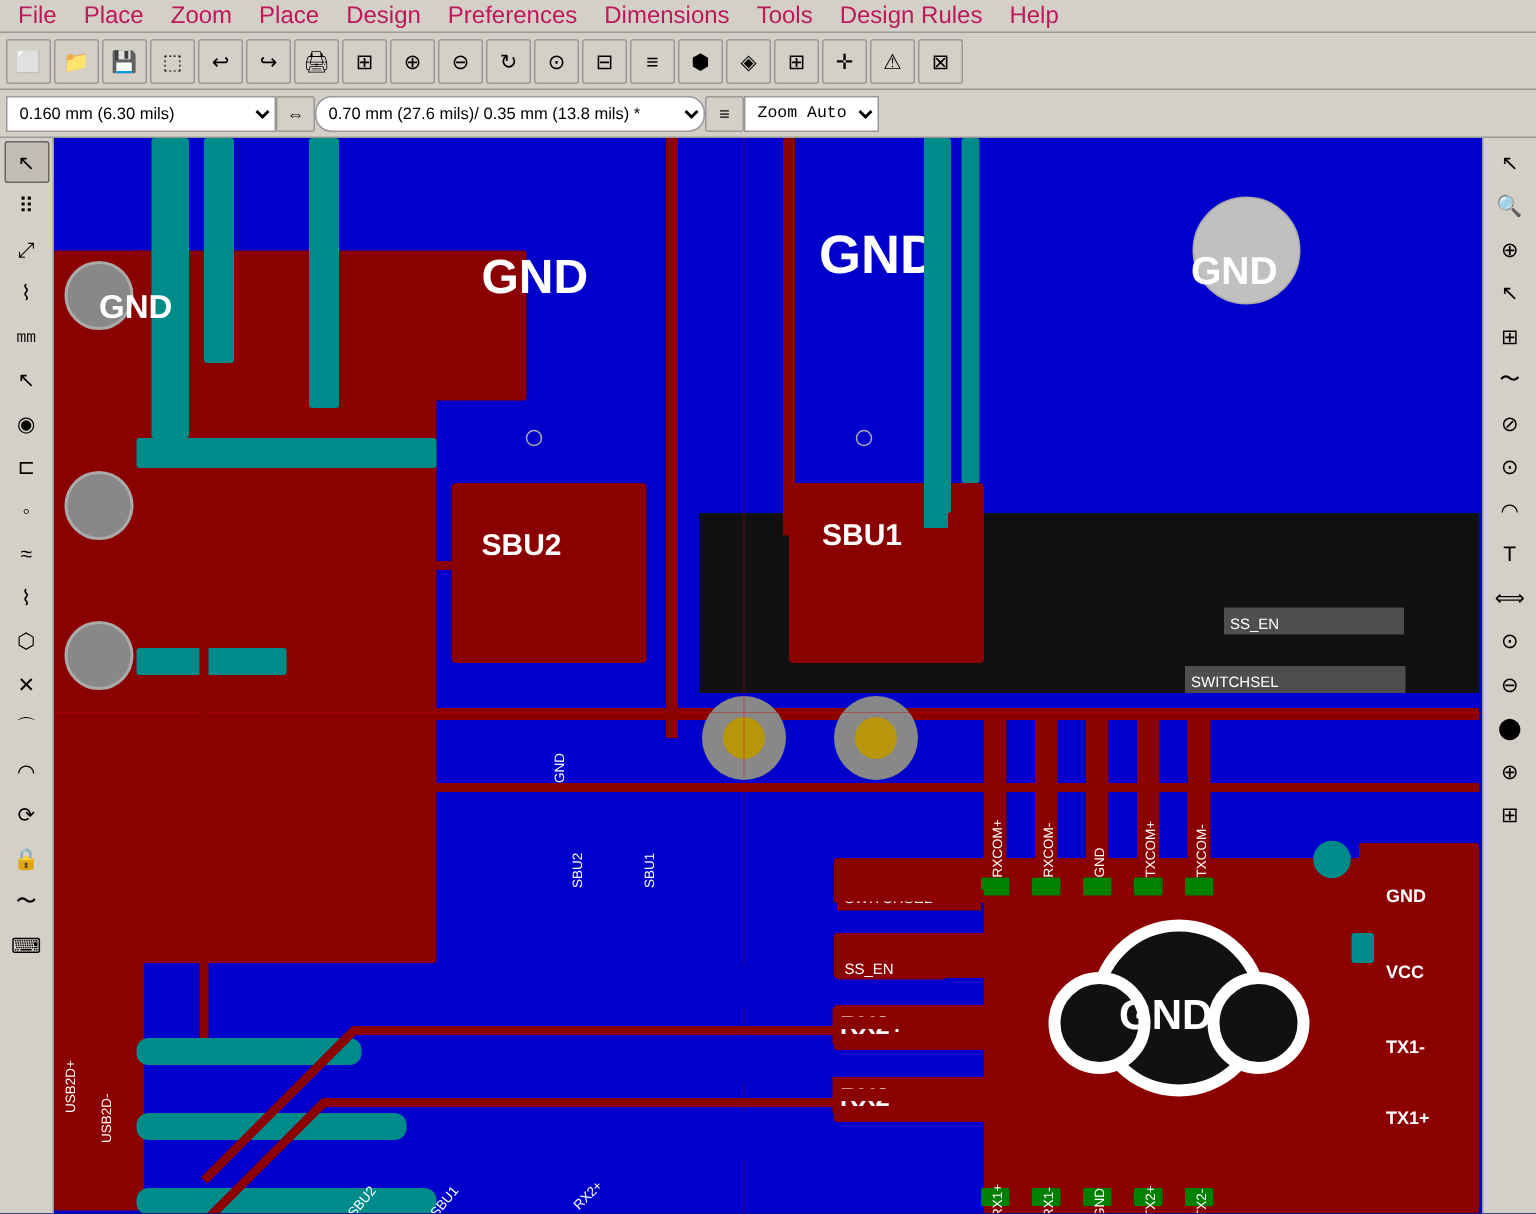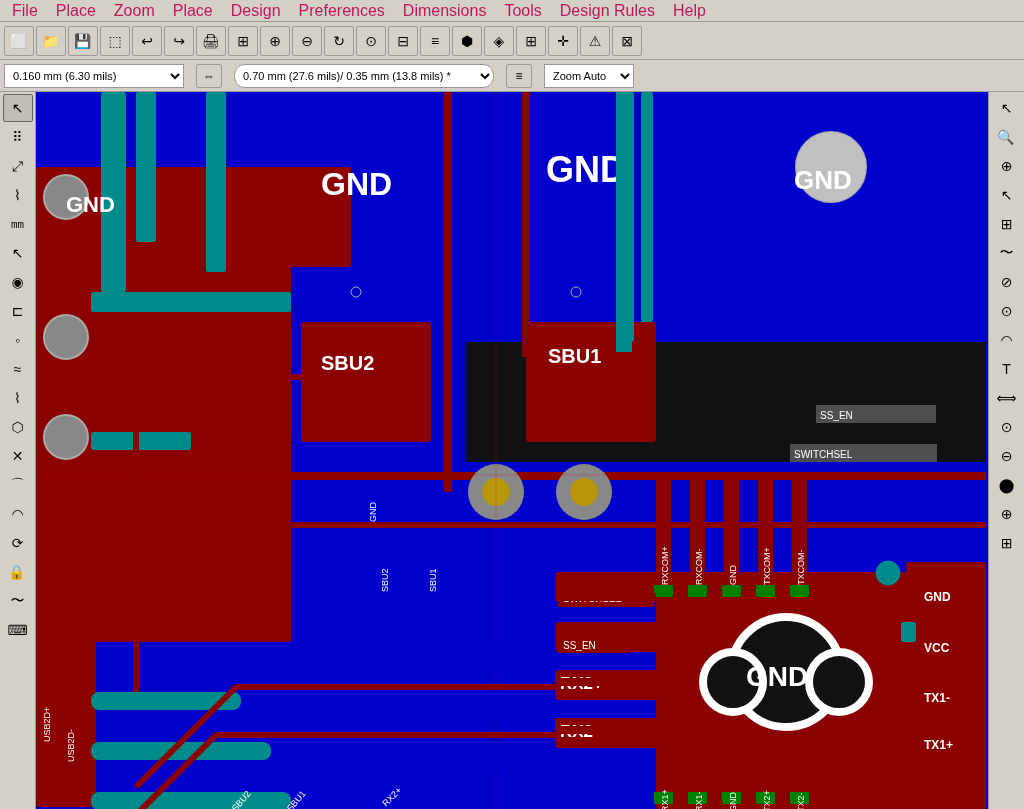--- a/index.html
+++ b/index.html
@@ -43,21 +43,21 @@
     }
 
     
     #toolbar2 {
       display: flex;
       align-items: center;
       height: 32px;
       background: #d4d0c8;
       border-bottom: 1px solid #999;
       padding: 0 4px;
-      gap: 12px;
+      gap: 0;
     }
     .tb2-select {
       height: 24px;
       border: 1px solid #999;
       background: #fff;
       font-size: 11px;
       padding: 0 4px;
       cursor: pointer;
     }
     .tb2-icon {
@@ -171,21 +171,21 @@
       <div class="tb-btn">⚠</div>
       <div class="tb-btn">⊠</div>
     </div>
   </div>
 
 <div id="toolbar2">
     <select class="tb2-select" style="width:180px;"><option>0.160 mm (6.30 mils)</option></select>
     <div class="tb2-icon">⇔</div>
     <select class="tb2-select" style="width:260px;border-radius:11px;"><option>0.70 mm (27.6 mils)/ 0.35 mm (13.8 mils) *</option></select>
     <div class="tb2-icon">≡</div>
-    <select class="tb2-select" style="width:90px;"><option>Zoom Auto</option></select>
+    <select class="tb2-select" style="width:90px;font-family:Liberation Mono, monospace;"><option>Zoom Auto</option></select>
   </div>
 
 <div id="main">
 
   <div id="left-toolbar">
   <div class="lt-btn active">↖</div>
       <div class="lt-btn">⠿</div>
       <div class="lt-btn">⤢</div>
       <div class="lt-btn">⌇</div>
       <div class="lt-btn">㎜</div>

